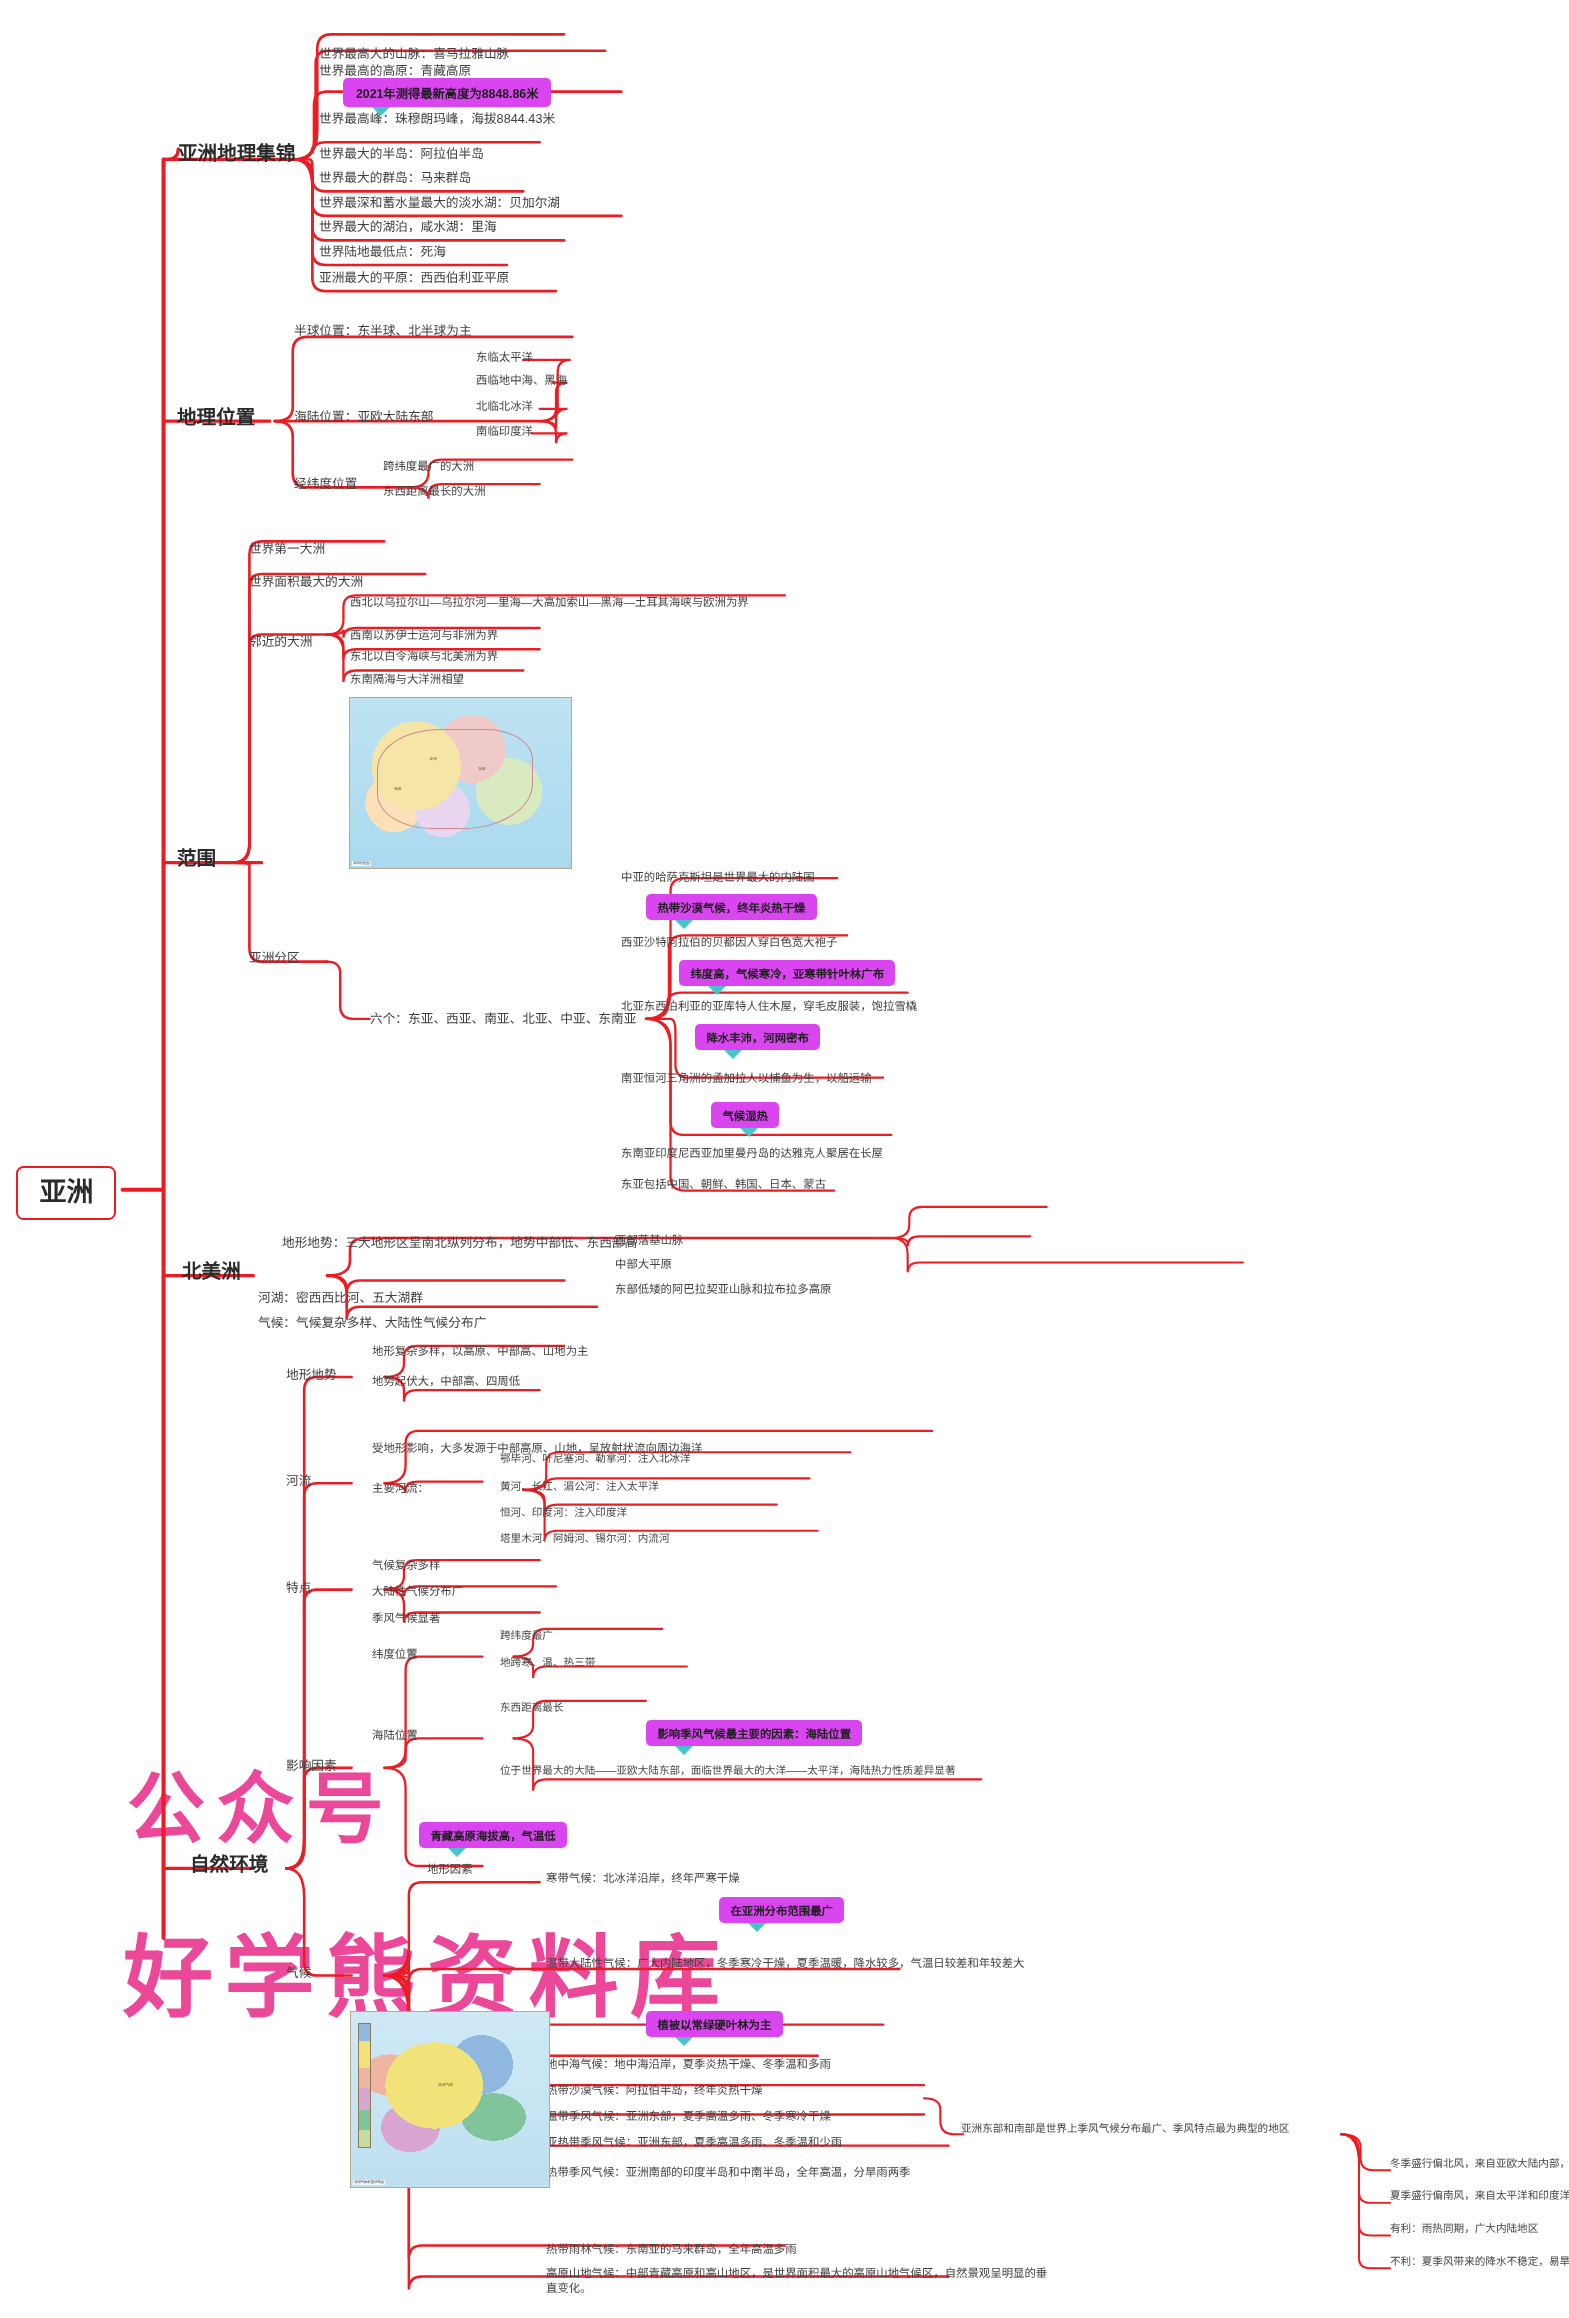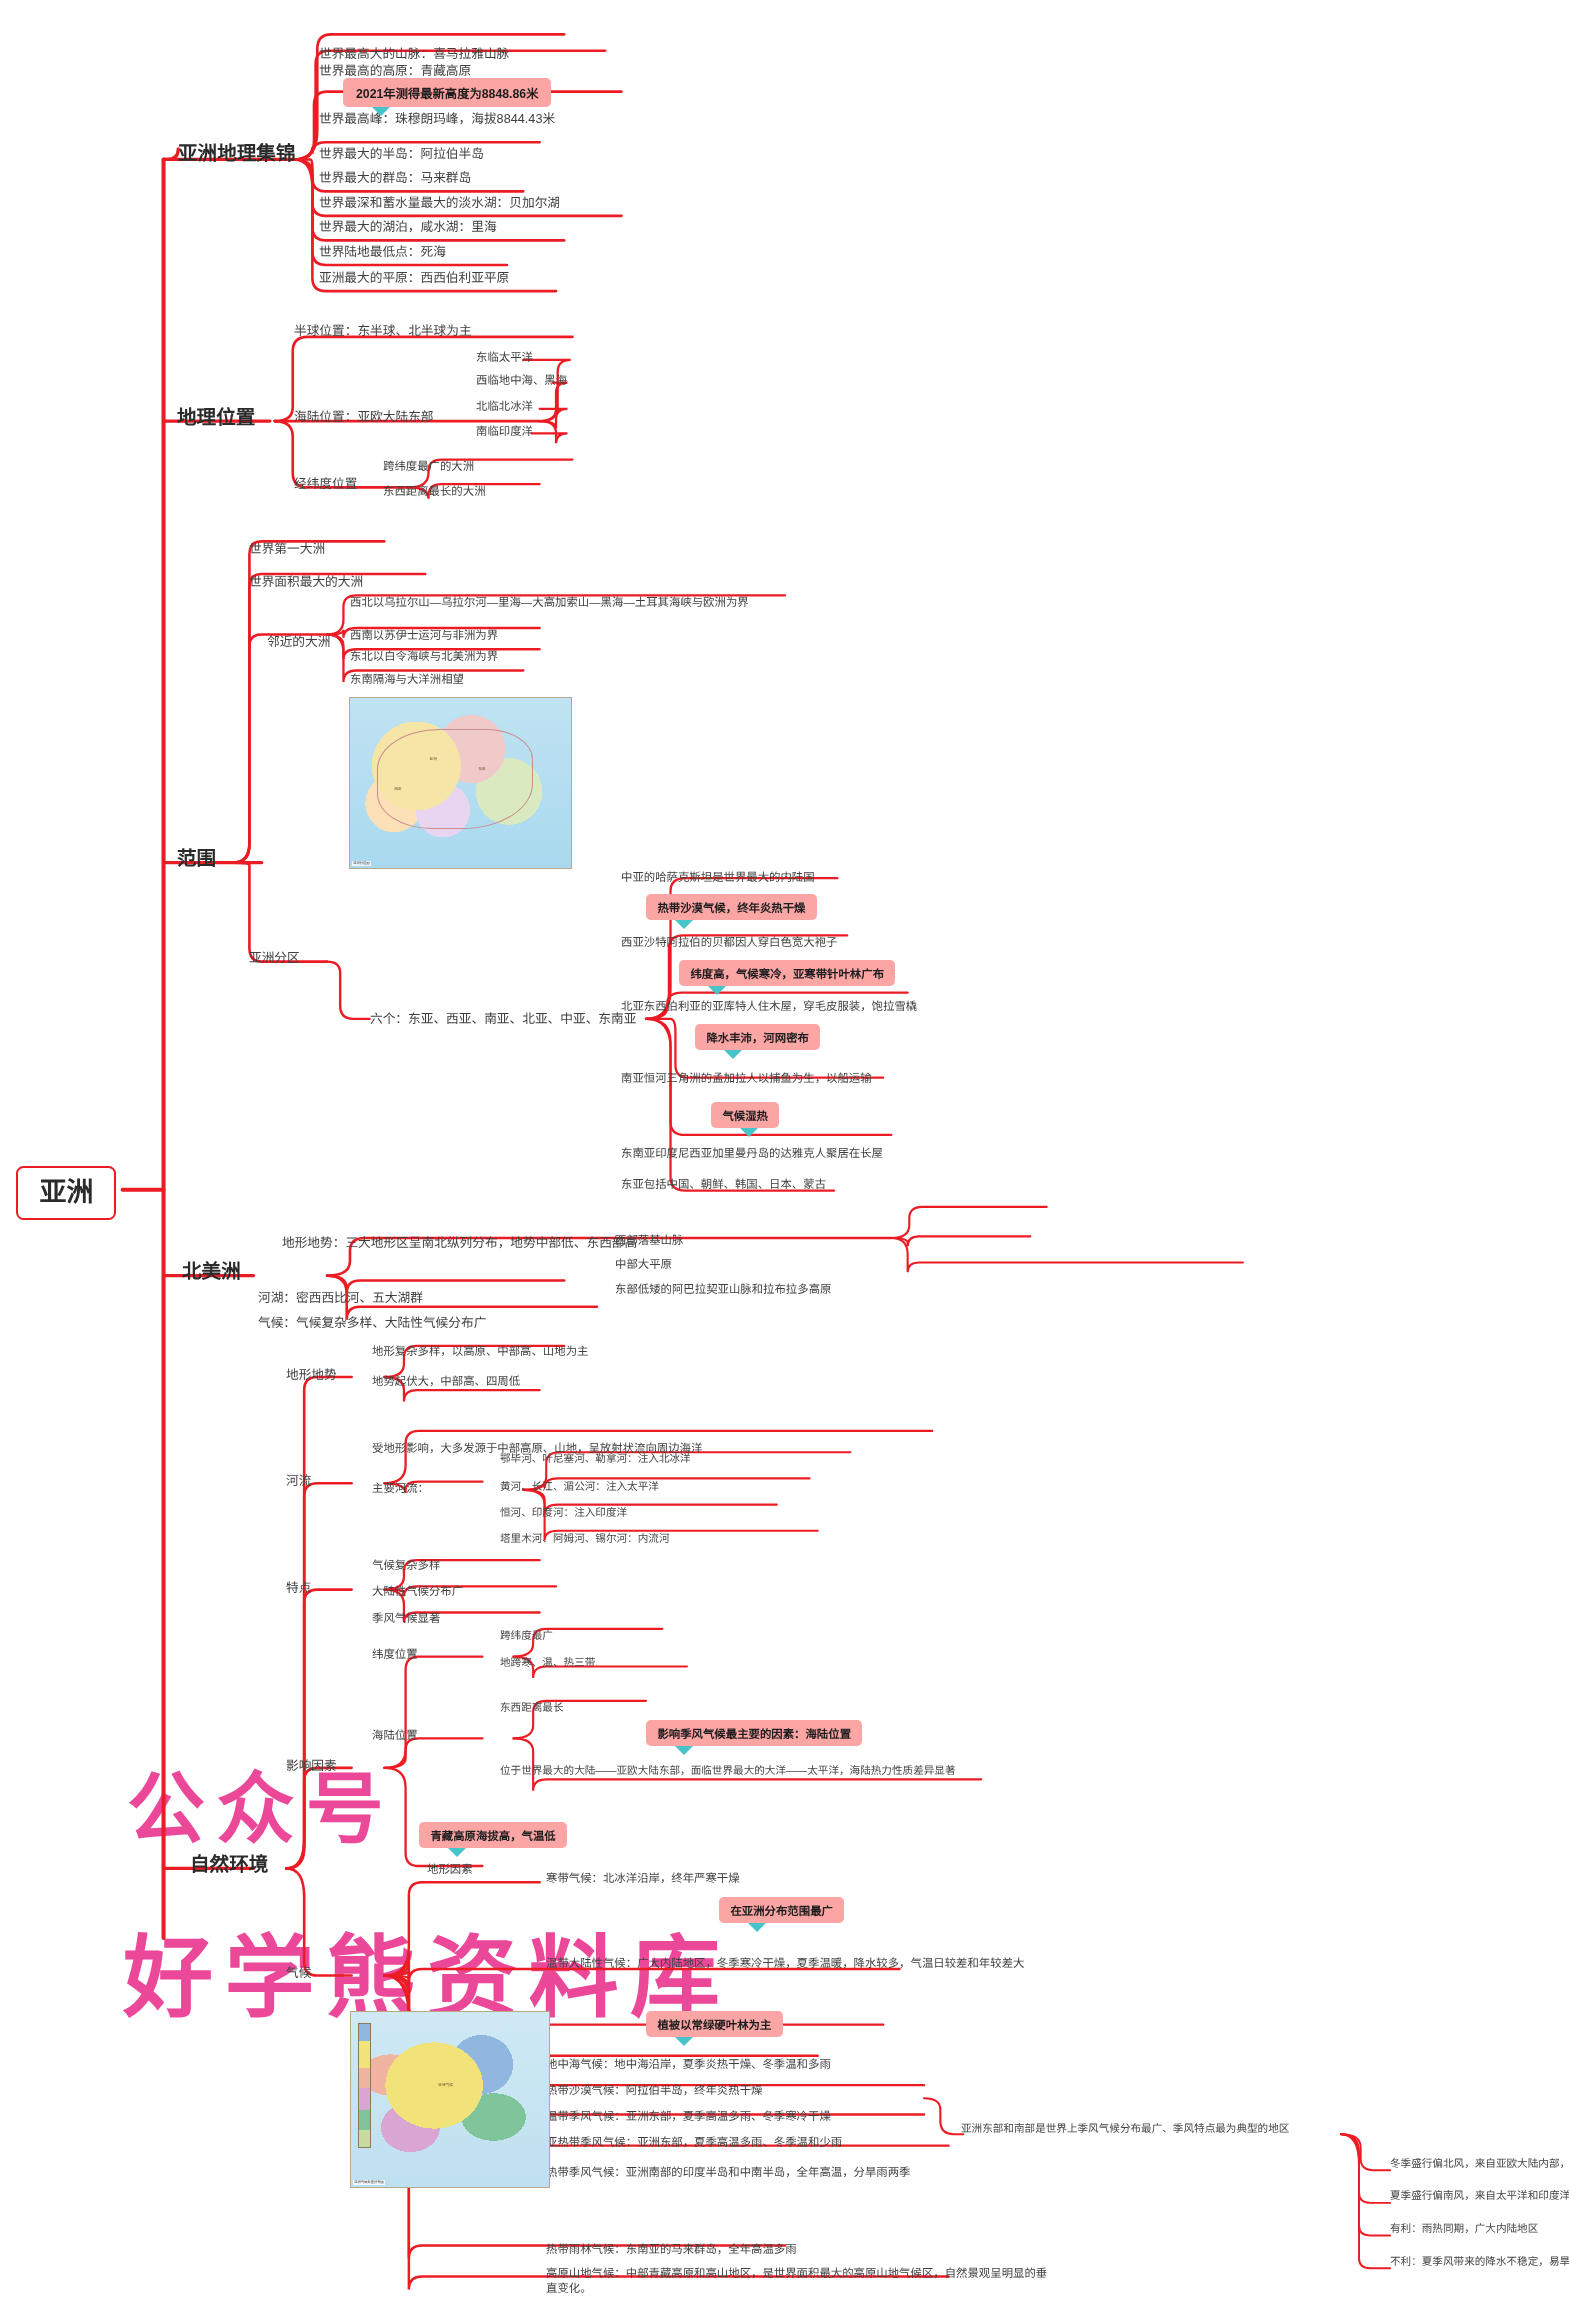--- a/index.html
+++ b/index.html
@@ -62,21 +62,21 @@
   }
   .lvl3{
     font-size:11.4px;
     color:#3f3f3f;
   }
   .lvl4{
     font-size:10.6px;
     color:#454545;
   }
   .tag{
-    background:#fca5a5;
+    background:#d946ef;
     color:#1d1d1d;
     font-weight:700;
     font-size:11.4px;
     border-radius:4.9px;
     padding:4.9px 11.4px;
     position:absolute;
     z-index:4;
     white-space:nowrap;
   }
   .tag::after{
@@ -259,21 +259,21 @@
   <div class="node lvl3" style="left:476px;top:399px;">北临北冰洋</div>
   <div class="node lvl3" style="left:476px;top:424px;">南临印度洋</div>
 
   <div class="node lvl3" style="left:383px;top:459px;">跨纬度最广的大洲</div>
   <div class="node lvl3" style="left:383px;top:484px;">东西距离最长的大洲</div>
 
   <div class="node lvl1" style="left:177px;top:846px;">范围</div>
 
   <div class="node lvl2" style="left:249px;top:541px;">世界第一大洲</div>
   <div class="node lvl2" style="left:249px;top:574px;">世界面积最大的大洲</div>
-  <div class="node lvl2" style="left:267px;top:634px;">邻近的大洲</div>
+  <div class="node lvl2" style="left:249px;top:634px;">邻近的大洲</div>
   <div class="node lvl2" style="left:249px;top:950px;">亚洲分区</div>
 
   <div class="node lvl3" style="left:350px;top:595px;">西北以乌拉尔山—乌拉尔河—里海—大高加索山—黑海—土耳其海峡与欧洲为界</div>
   <div class="node lvl3" style="left:350px;top:628px;">西南以苏伊士运河与非洲为界</div>
   <div class="node lvl3" style="left:350px;top:649px;">东北以白令海峡与北美洲为界</div>
   <div class="node lvl3" style="left:350px;top:672px;">东南隔海与大洋洲相望</div>
 
   <div class="mapbox" style="left:349px;top:697px;width:221px;height:170px;">
     <div style="position:absolute;left:0;top:0;right:0;bottom:0;background:
         radial-gradient(circle at 30% 40%, #f5e6a8 0 24%, transparent 24%),

